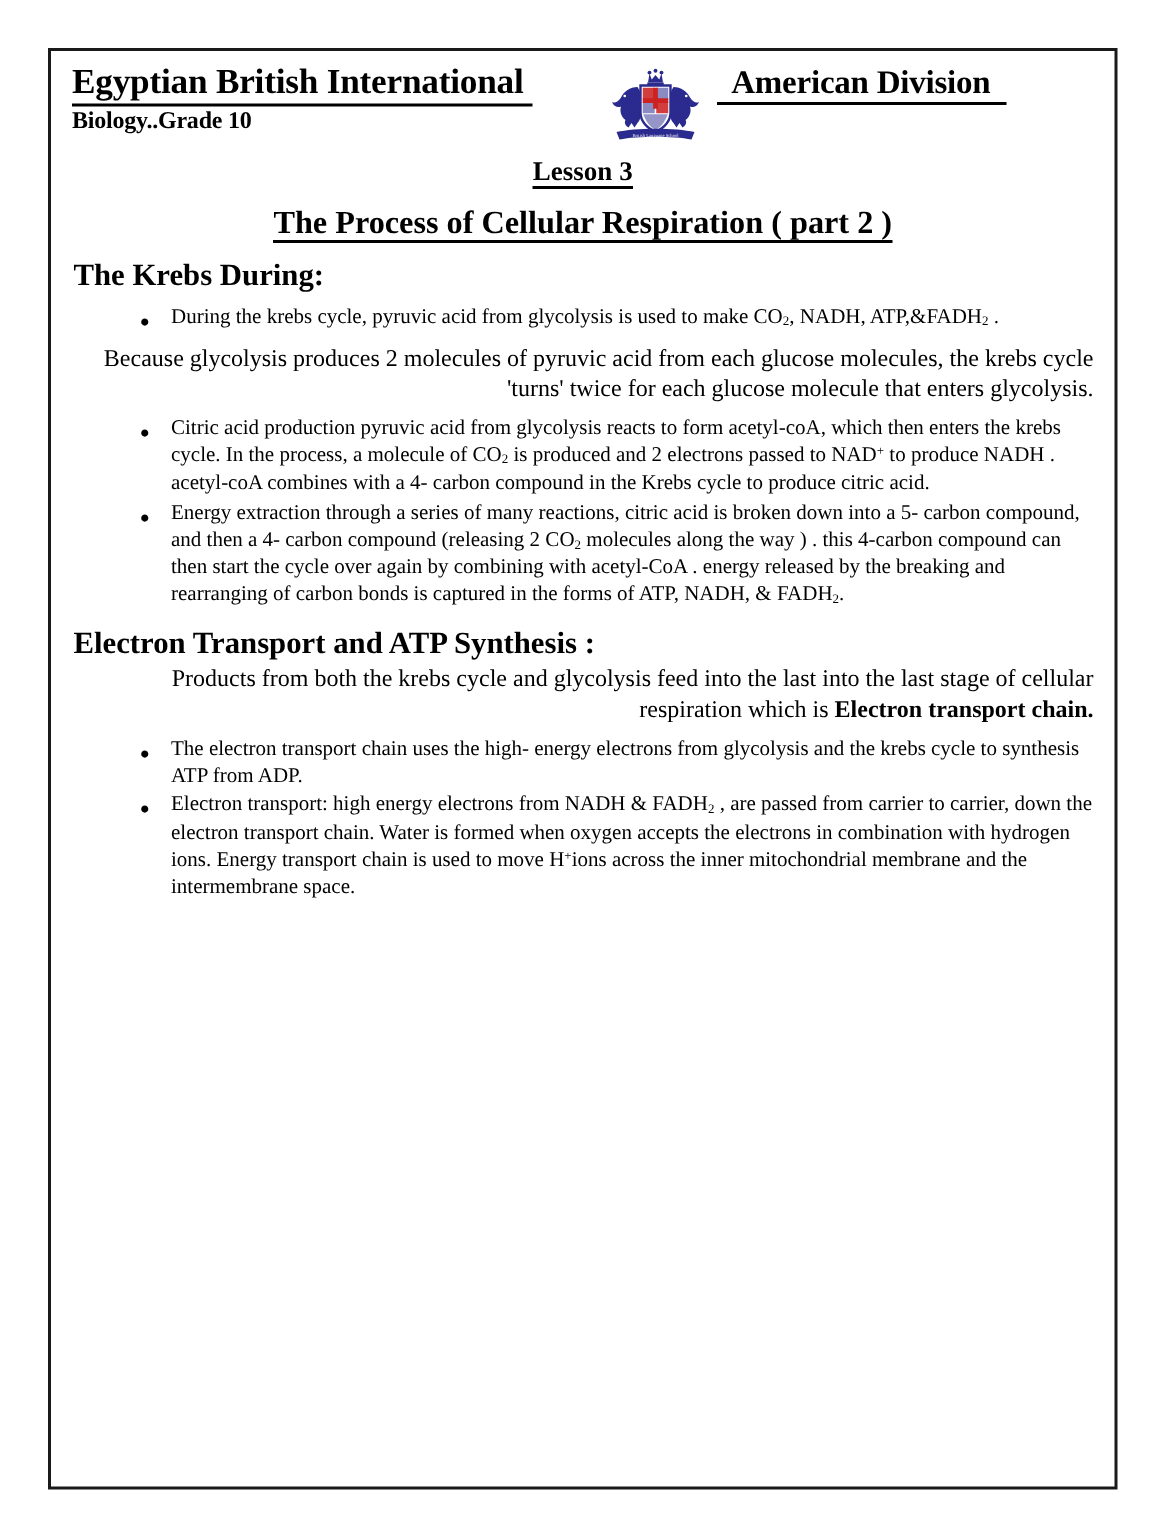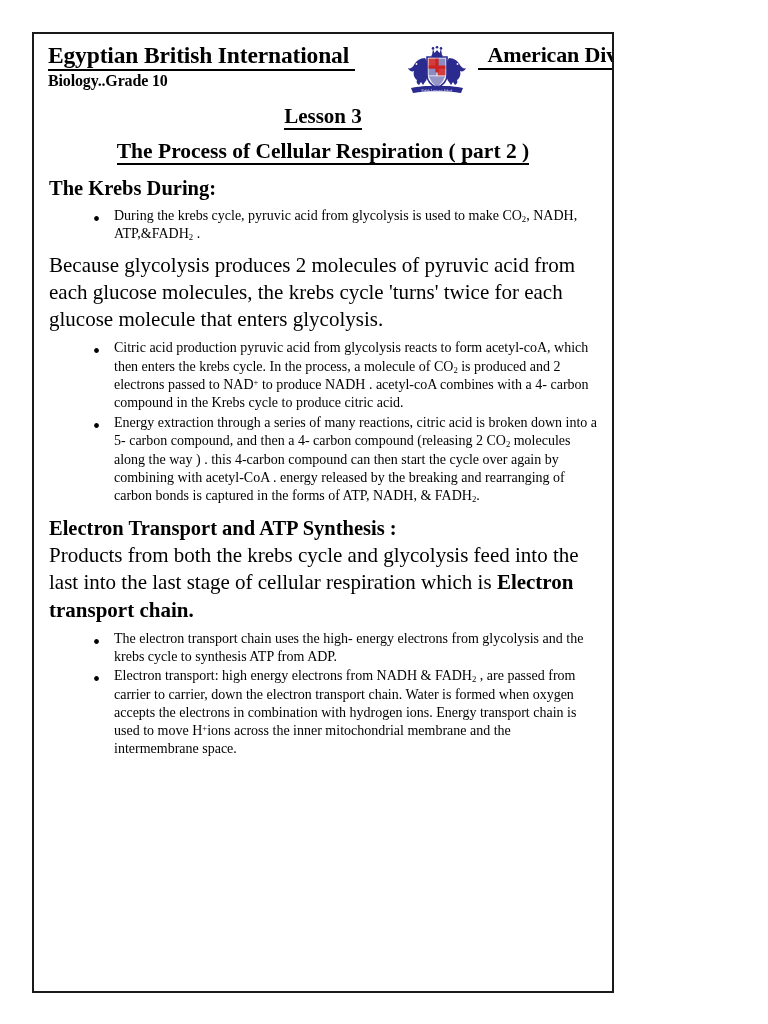--- a/index.html
+++ b/index.html
@@ -14,21 +14,21 @@
     overflow: hidden;
     font-family: "Liberation Serif", "DejaVu Serif", serif;
     color: #000000;
   }
 
   
   .page {
     position: absolute;
     left: 32px;
     top: 32px;
-    width: 582px;
+    width: 713px;
     height: 961px;
     border: 2px solid #1a1a1a;
     box-sizing: border-box;
     background: #ffffff;
     overflow: hidden;
   }
   .page-inner {
     padding: 9px 14px 0 14px;
   }
 
@@ -75,21 +75,21 @@
     position: absolute;
     left: 355px;
     top: 1px;
     width: 68px;
     height: 52px;
   }
 
   
   .doc-title {
     text-align: center;
-    font-size: 21px;
+    font-size: 18px;
     font-weight: bold;
     margin: 4px 0 0 0;
     line-height: 1.25;
   }
   .doc-title .u {
     border-bottom: 2px solid #000;
     padding-bottom: 0px;
   }
   .doc-subtitle {
     text-align: center;
@@ -104,24 +104,24 @@
   }
 
   
   .section-heading {
     font-size: 20.5px;
     font-weight: bold;
     margin: 11px 0 0 1px;
     line-height: 1.22;
   }
   .para {
-    font-size: 21px;
+    font-size: 16px;
     margin: 8px 0 0 1px;
     line-height: 1.30;
-    text-align: left;
+    text-align: right;
   }
   .para.tight {
     margin-top: 1px;
   }
   ul.bullets {
     margin: 6px 0 0 0;
     padding-left: 45px;
     list-style: none;
   }
   ul.bullets li {

